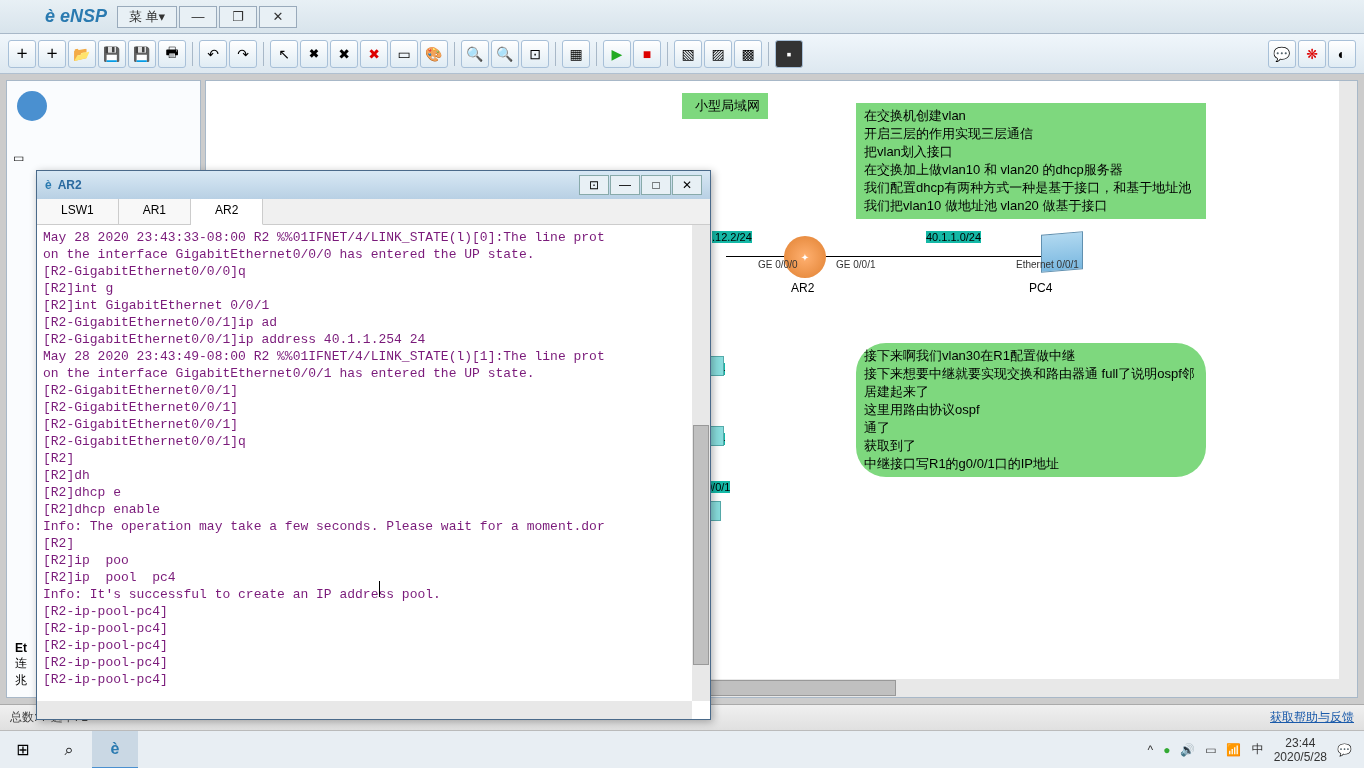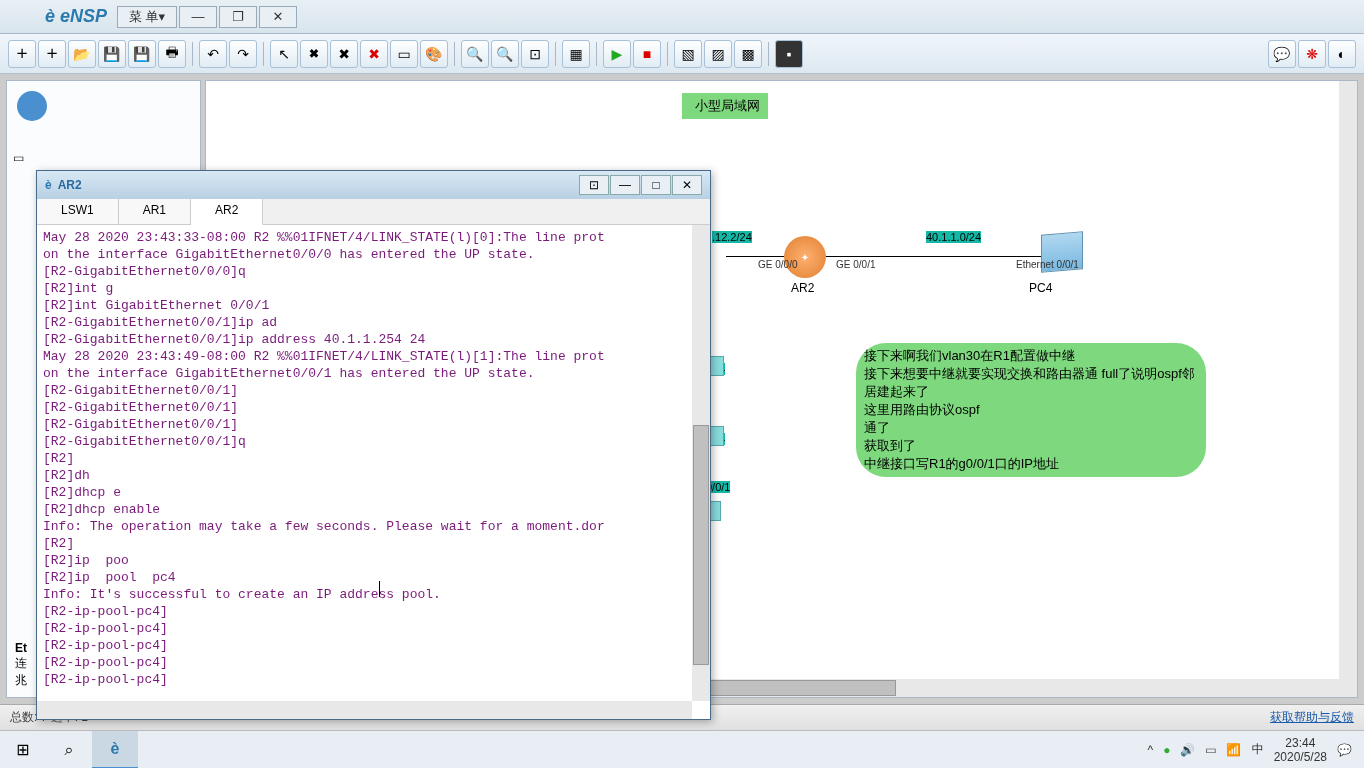--- a/index.html
+++ b/index.html
@@ -117,20 +117,26 @@
     <div class="left-bottom">
       <div class="hdr">Et</div>
       <div>连</div>
       <div>兆</div>
     </div>
   </div>
 
   <div class="canvas">
 
     <div class="note note1">小型局域网</div>
+    <div class="note note2" style="white-space:pre-line">在交换机创建vlan
+开启三层的作用实现三层通信
+把vlan划入接口
+在交换加上做vlan10 和 vlan20 的dhcp服务器
+我们配置dhcp有两种方式一种是基于接口，和基于地址池
+我们把vlan10 做地址池  vlan20 做基于接口</div>
     <div class="note note3" style="white-space:pre-line">接下来啊我们vlan30在R1配置做中继
 接下来想要中继就要实现交换和路由器通 full了说明ospf邻居建起来了
 这里用路由协议ospf
 通了
 获取到了
 中继接口写R1的g0/0/1口的IP地址</div>
 
     <div class="ip-label" style="left:506px;top:150px">.12.2/24</div>
     <div class="ip-label" style="left:720px;top:150px">40.1.1.0/24</div>
     <div class="ip-label" style="left:507px;top:282px">24</div>

